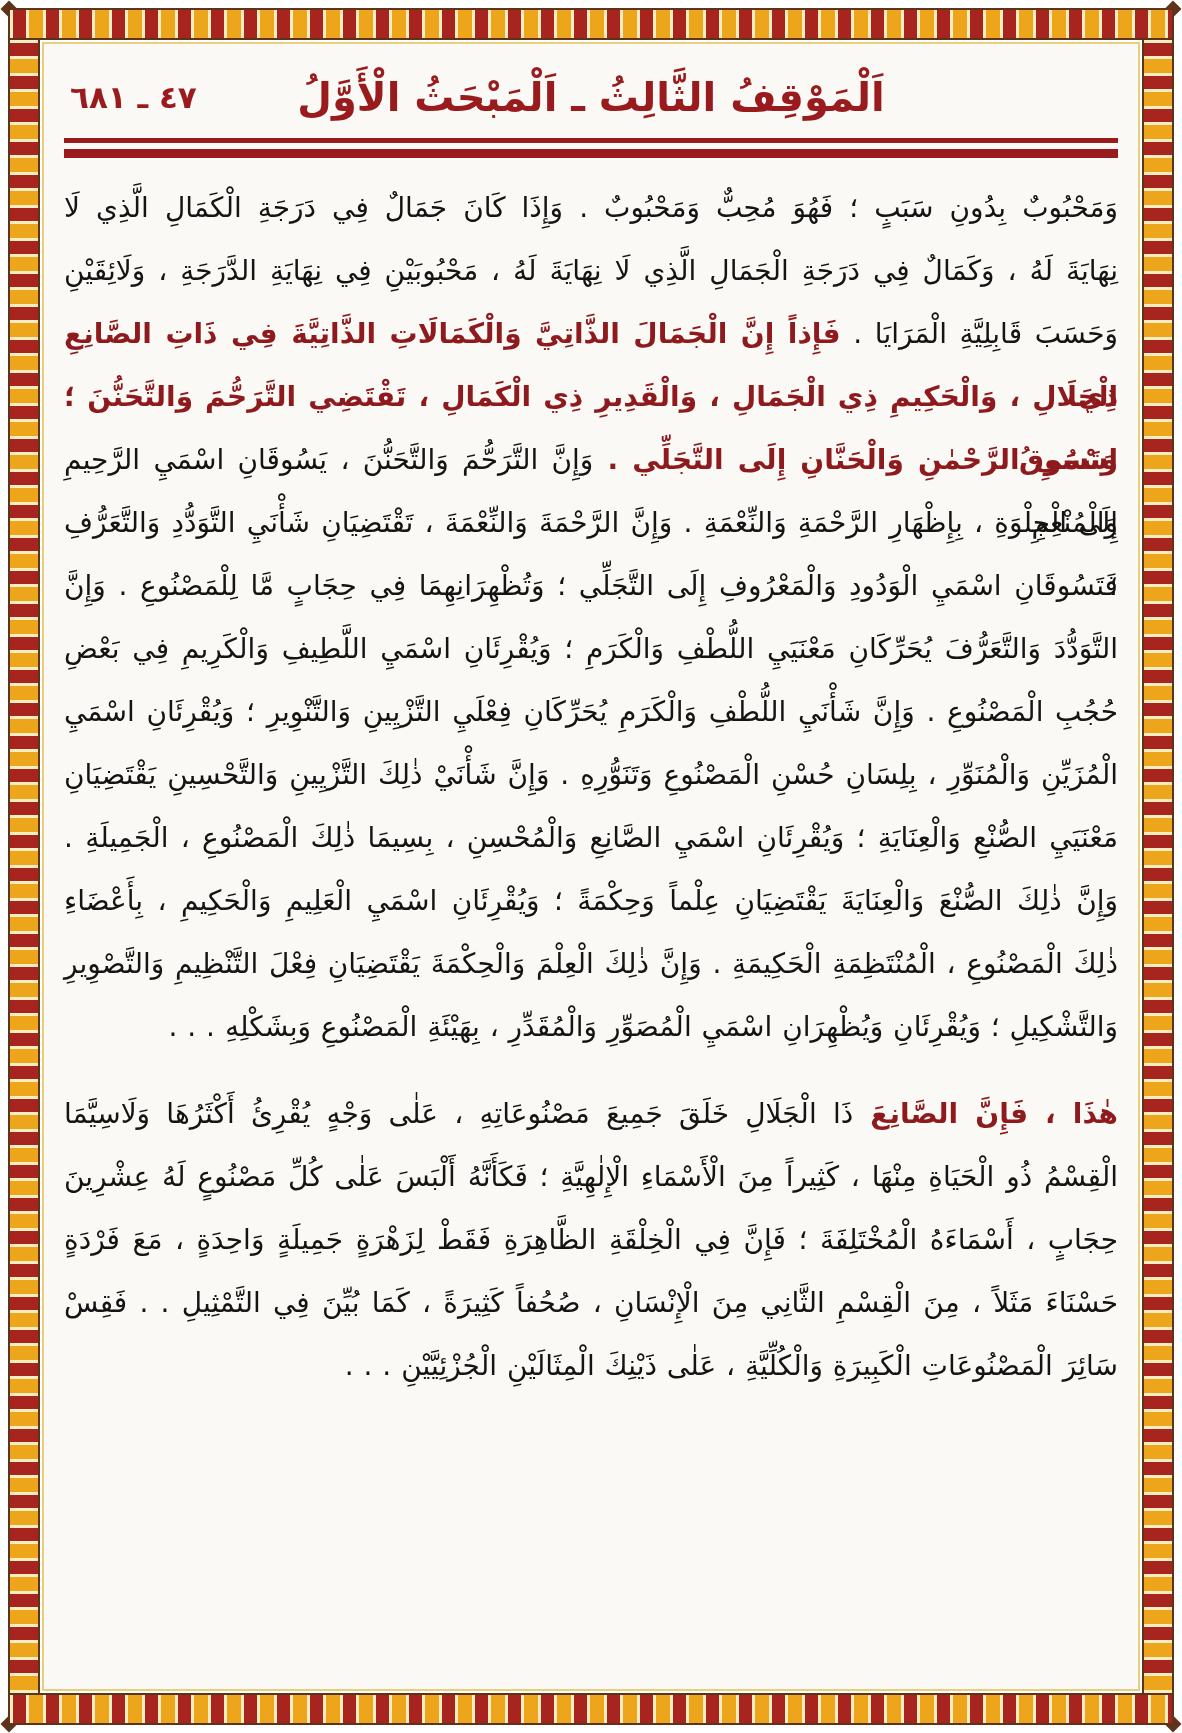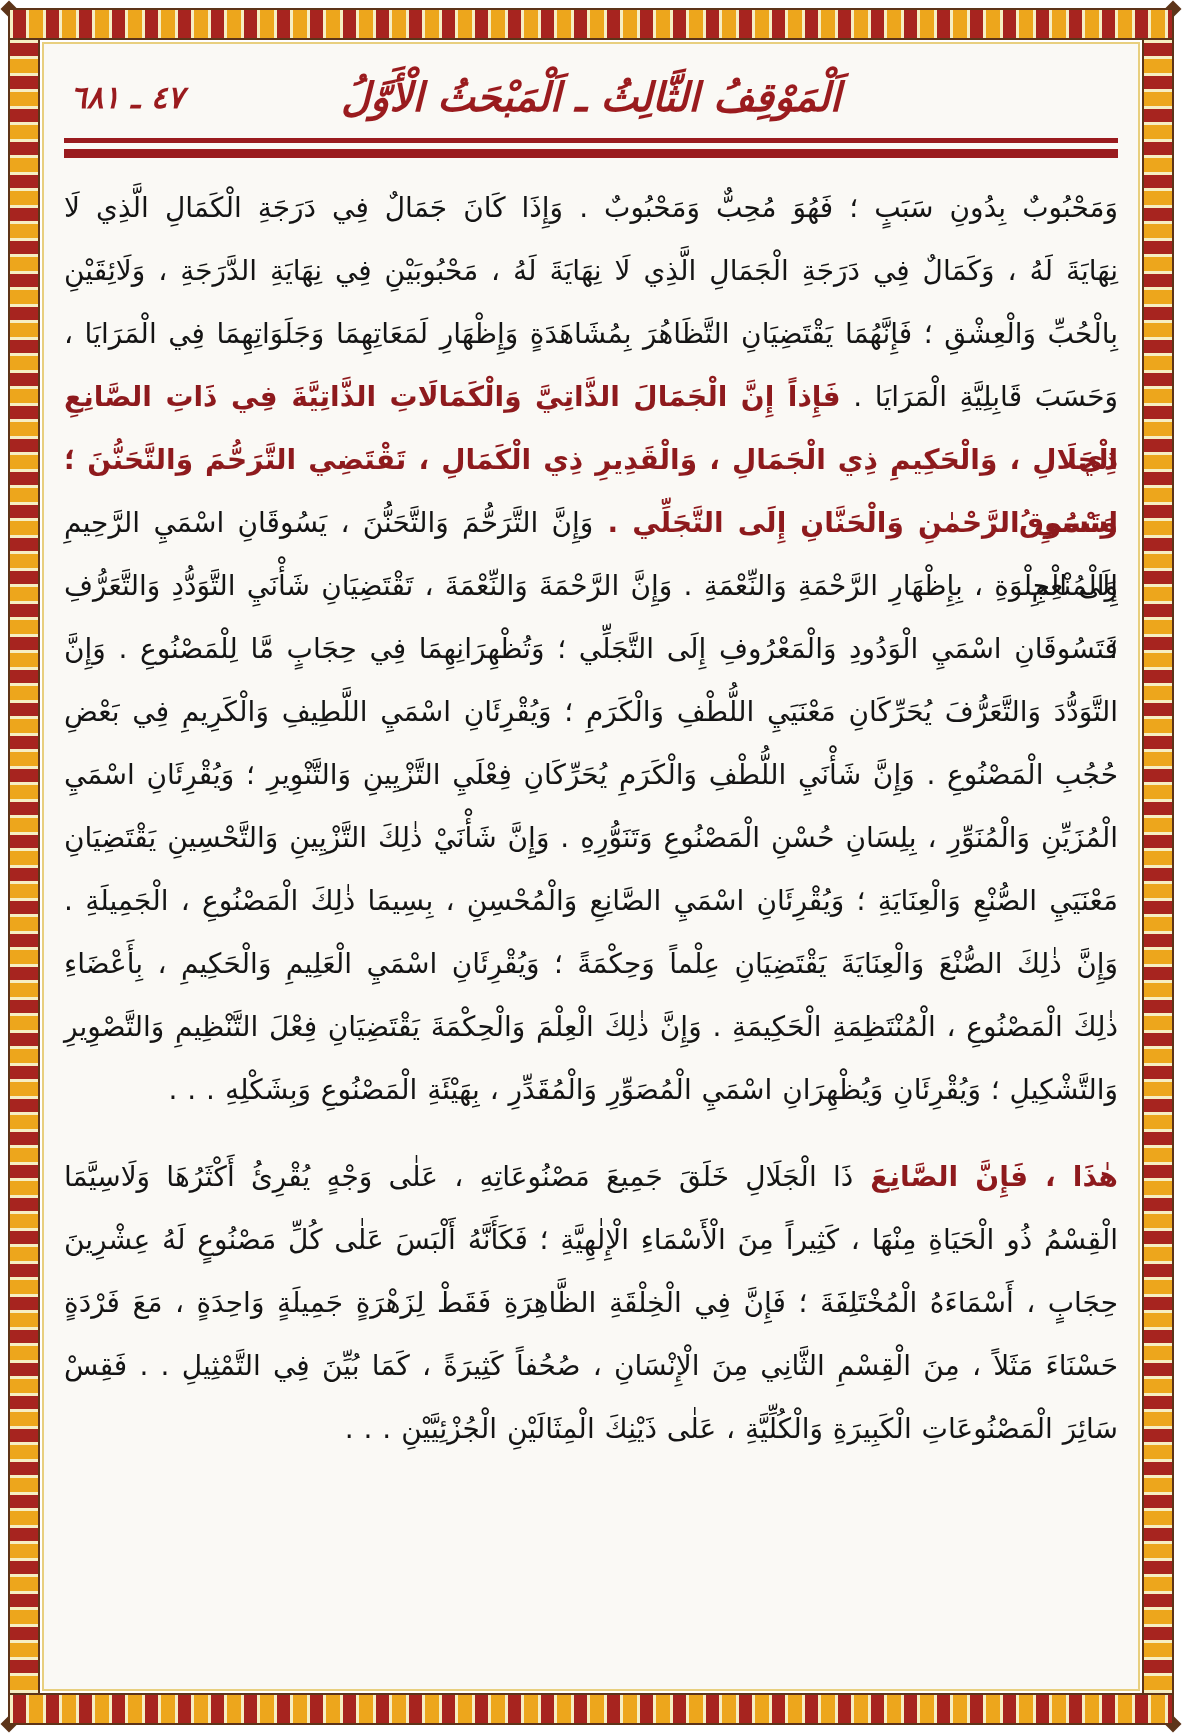--- a/index.html
+++ b/index.html
@@ -32,21 +32,21 @@
     background-image:repeating-linear-gradient(180deg,
       var(--b-cream) 0 3px, var(--b-red) 3px 16px,
       var(--b-cream) 16px 19px, var(--b-gold) 19px 33px);}
   .band-left{left:0;border-right:2px solid var(--b-brown);}
   .band-right{right:0;border-left:2px solid var(--b-brown);}
 
   .content{position:absolute;inset:32px;background:var(--page-bg);
     box-shadow:inset 0 0 0 2px #e8cf7e, inset 0 0 0 5px var(--page-bg);
     padding:26px 22px 0 22px;direction:rtl;}
 
-  header.page-header{position:relative;height:62px;font-style:italic;}
+  header.page-header{position:relative;height:62px;}
   .title{font-size:40px;font-weight:bold;color:var(--accent);
     text-align:center;line-height:58px;letter-spacing:0;}
   .page-num{position:absolute;left:6px;top:0;font-size:31px;font-weight:bold;
     color:var(--accent);line-height:58px;direction:rtl;}
 
   .rule{margin-top:8px;}
   .rule-thin{height:5px;background:var(--accent);}
   .rule-gap{height:6px;}
   .rule-thick{height:9px;background:var(--accent);}
 
@@ -81,21 +81,20 @@
     <div class="rule">
       <div class="rule-thin"></div>
       <div class="rule-gap"></div>
       <div class="rule-thick"></div>
     </div>
 
     <main class="body" id="body-text">
         <div class="para">
           <div class="line"><span class="ink">وَمَحْبُوبٌ بِدُونِ سَبَبٍ ؛ فَهُوَ مُحِبٌّ وَمَحْبُوبٌ . وَإِذَا كَانَ جَمَالٌ فِي دَرَجَةِ الْكَمَالِ الَّذِي لَا</span></div>
           <div class="line"><span class="ink">نِهَايَةَ لَهُ ، وَكَمَالٌ فِي دَرَجَةِ الْجَمَالِ الَّذِي لَا نِهَايَةَ لَهُ ، مَحْبُوبَيْنِ فِي نِهَايَةِ الدَّرَجَةِ ، وَلَائِقَيْنِ</span></div>
-          <div class="line"><span class="ink">بِالْحُبِّ وَالْعِشْقِ ؛ فَإِنَّهُمَا يَقْتَضِيَانِ التَّظَاهُرَ بِمُشَاهَدَةٍ وَإِظْهَارِ لَمَعَاتِهِمَا وَجَلَوَاتِهِمَا فِي الْمَرَايَا ،</span></div>
           <div class="line"><span class="ink">وَحَسَبَ قَابِلِيَّةِ الْمَرَايَا . </span><span class="red">فَإِذاً إِنَّ الْجَمَالَ الذَّاتِيَّ وَالْكَمَالَاتِ الذَّاتِيَّةَ فِي ذَاتِ الصَّانِعِ ذِي</span></div>
           <div class="line"><span class="red">الْجَلَالِ ، وَالْحَكِيمِ ذِي الْجَمَالِ ، وَالْقَدِيرِ ذِي الْكَمَالِ ، تَقْتَضِي التَّرَحُّمَ وَالتَّحَنُّنَ ؛ وَتَسُوقُ</span></div>
           <div class="line"><span class="red">اسْمَيِ الرَّحْمٰنِ وَالْحَنَّانِ إِلَى التَّجَلِّي . </span><span class="ink">وَإِنَّ التَّرَحُّمَ وَالتَّحَنُّنَ ، يَسُوقَانِ اسْمَيِ الرَّحِيمِ وَالْمُنْعِمِ</span></div>
           <div class="line"><span class="ink">إِلَى الْجِلْوَةِ ، بِإِظْهَارِ الرَّحْمَةِ وَالنِّعْمَةِ . وَإِنَّ الرَّحْمَةَ وَالنِّعْمَةَ ، تَقْتَضِيَانِ شَأْنَيِ التَّوَدُّدِ وَالتَّعَرُّفِ ؛</span></div>
           <div class="line"><span class="ink">فَتَسُوقَانِ اسْمَيِ الْوَدُودِ وَالْمَعْرُوفِ إِلَى التَّجَلِّي ؛ وَتُظْهِرَانِهِمَا فِي حِجَابٍ مَّا لِلْمَصْنُوعِ . وَإِنَّ</span></div>
           <div class="line"><span class="ink">التَّوَدُّدَ وَالتَّعَرُّفَ يُحَرِّكَانِ مَعْنَيَيِ اللُّطْفِ وَالْكَرَمِ ؛ وَيُقْرِئَانِ اسْمَيِ اللَّطِيفِ وَالْكَرِيمِ فِي بَعْضِ</span></div>
           <div class="line"><span class="ink">حُجُبِ الْمَصْنُوعِ . وَإِنَّ شَأْنَيِ اللُّطْفِ وَالْكَرَمِ يُحَرِّكَانِ فِعْلَيِ التَّزْيِينِ وَالتَّنْوِيرِ ؛ وَيُقْرِئَانِ اسْمَيِ</span></div>
           <div class="line"><span class="ink">الْمُزَيِّنِ وَالْمُنَوِّرِ ، بِلِسَانِ حُسْنِ الْمَصْنُوعِ وَتَنَوُّرِهِ . وَإِنَّ شَأْنَيْ ذٰلِكَ التَّزْيِينِ وَالتَّحْسِينِ يَقْتَضِيَانِ</span></div>
           <div class="line"><span class="ink">مَعْنَيَيِ الصُّنْعِ وَالْعِنَايَةِ ؛ وَيُقْرِئَانِ اسْمَيِ الصَّانِعِ وَالْمُحْسِنِ ، بِسِيمَا ذٰلِكَ الْمَصْنُوعِ ، الْجَمِيلَةِ .</span></div>
           <div class="line"><span class="ink">وَإِنَّ ذٰلِكَ الصُّنْعَ وَالْعِنَايَةَ يَقْتَضِيَانِ عِلْماً وَحِكْمَةً ؛ وَيُقْرِئَانِ اسْمَيِ الْعَلِيمِ وَالْحَكِيمِ ، بِأَعْضَاءِ</span></div>

